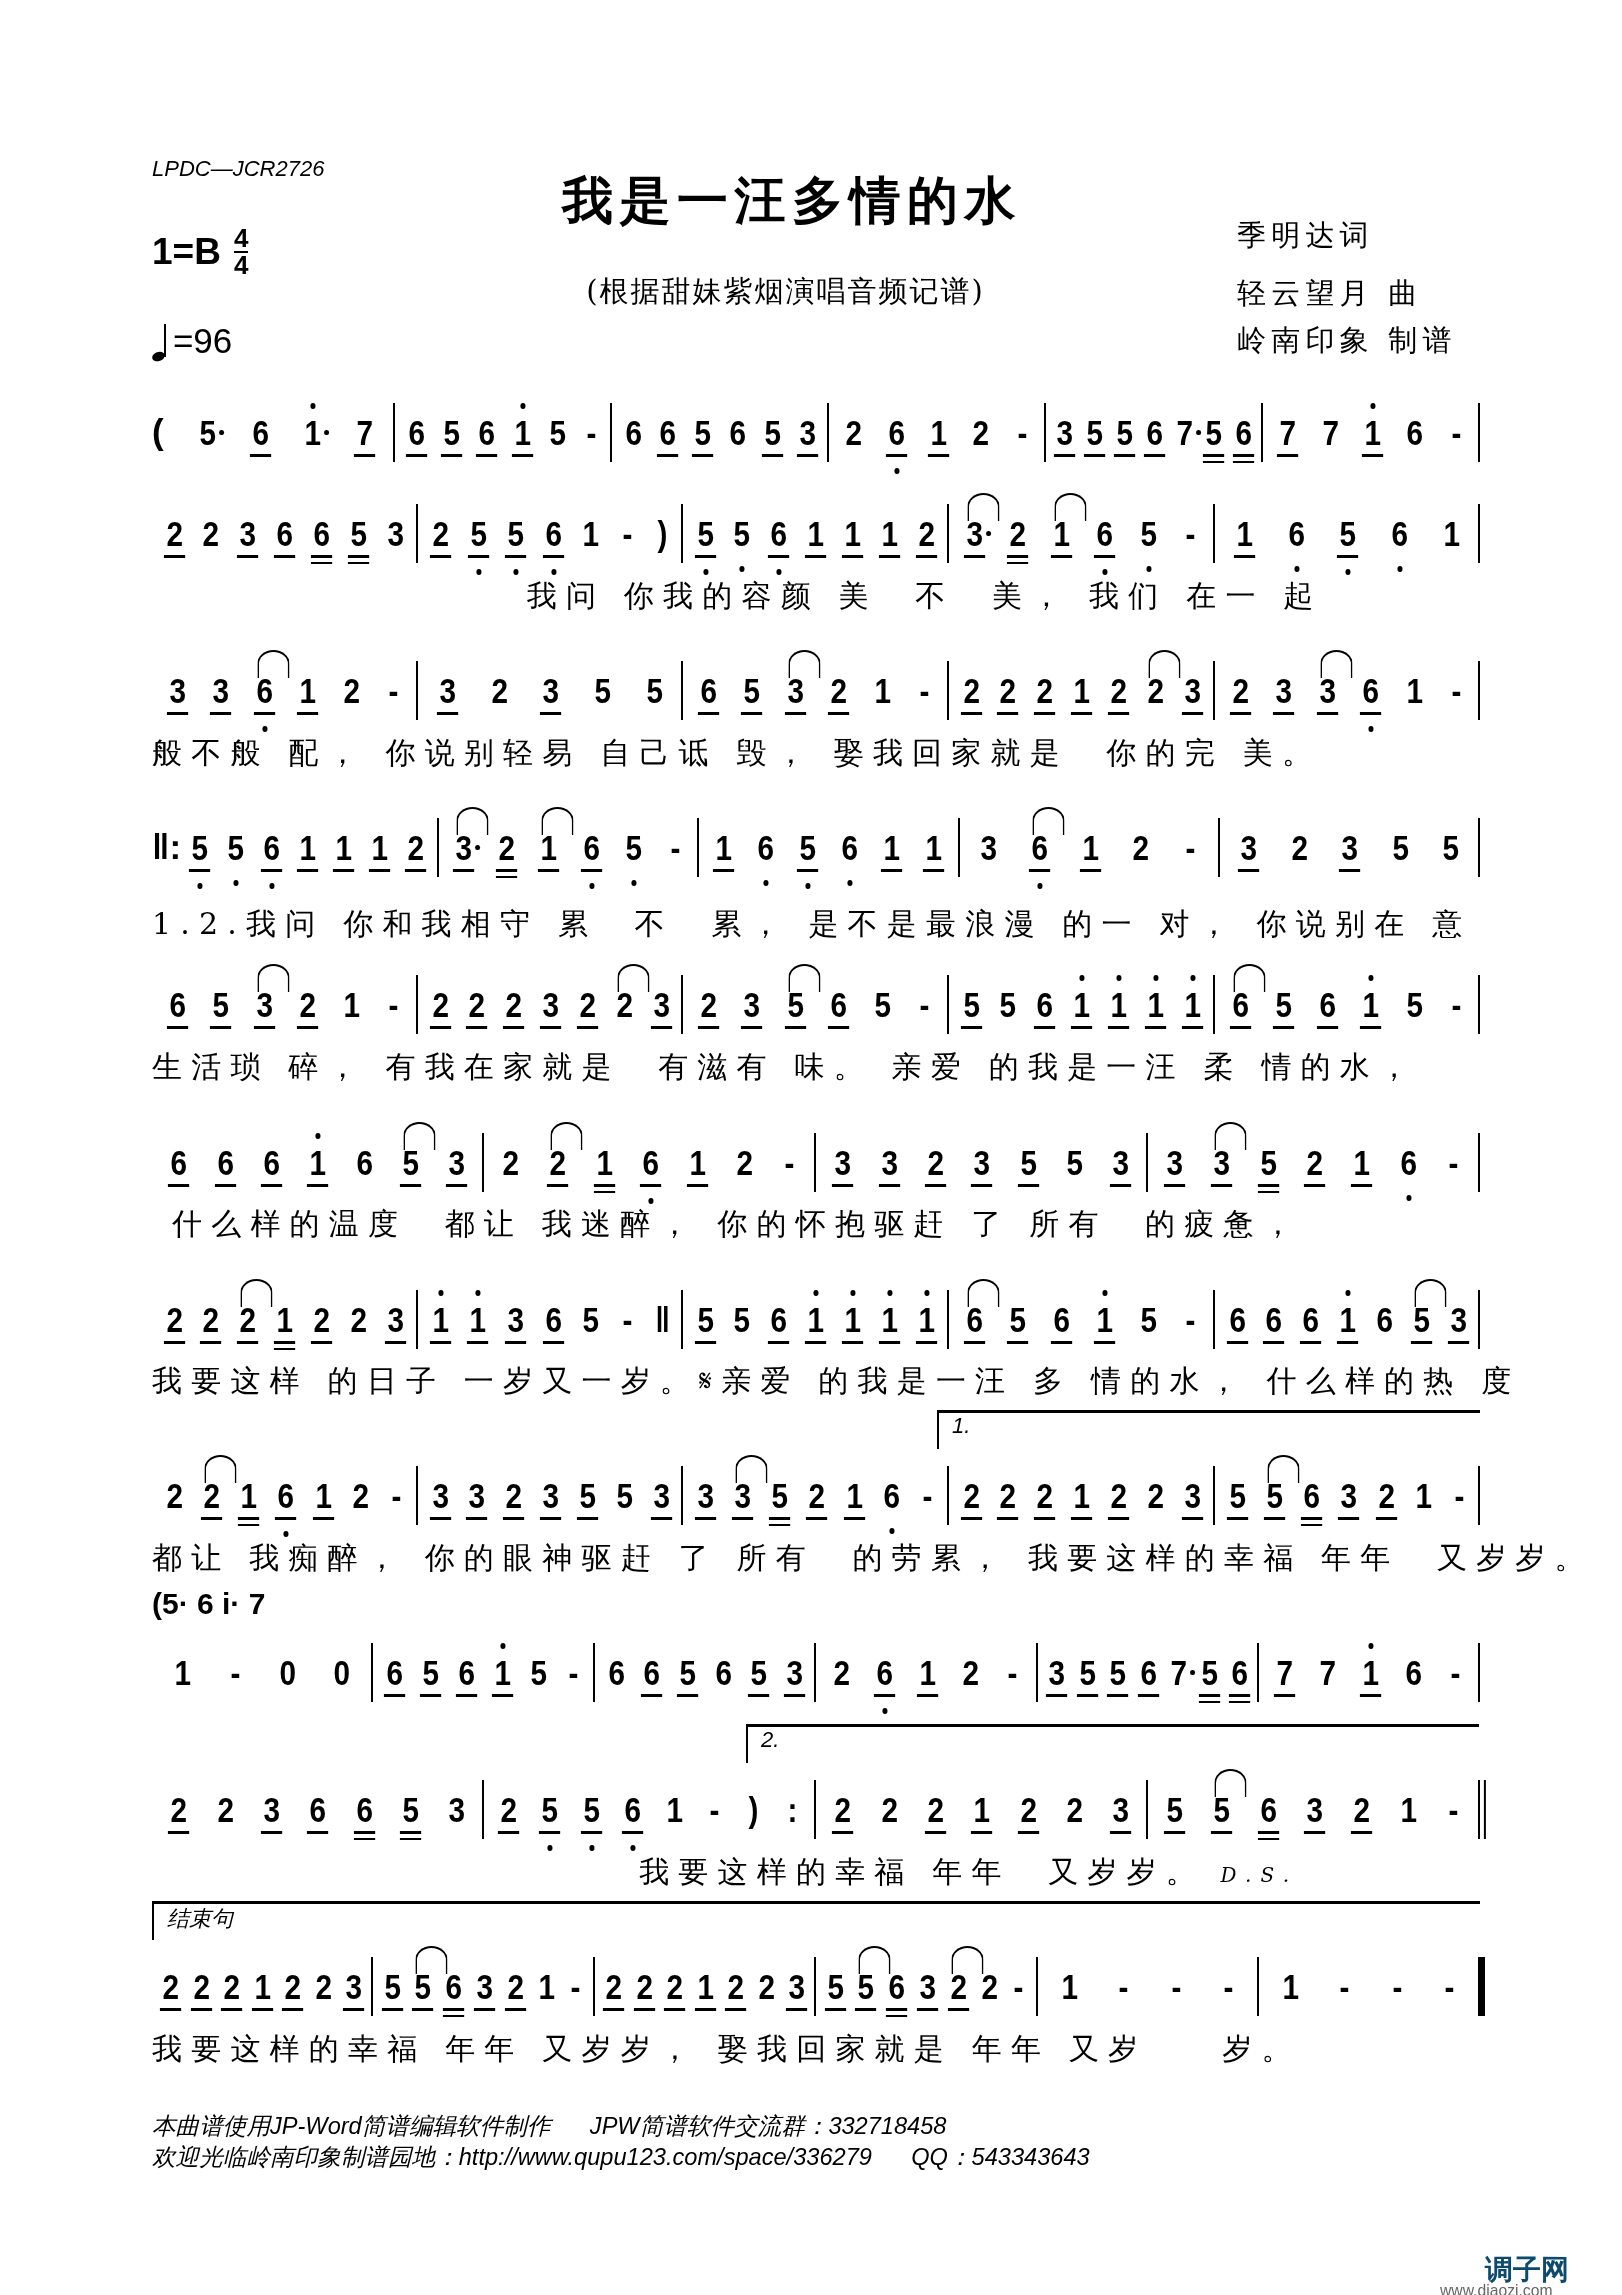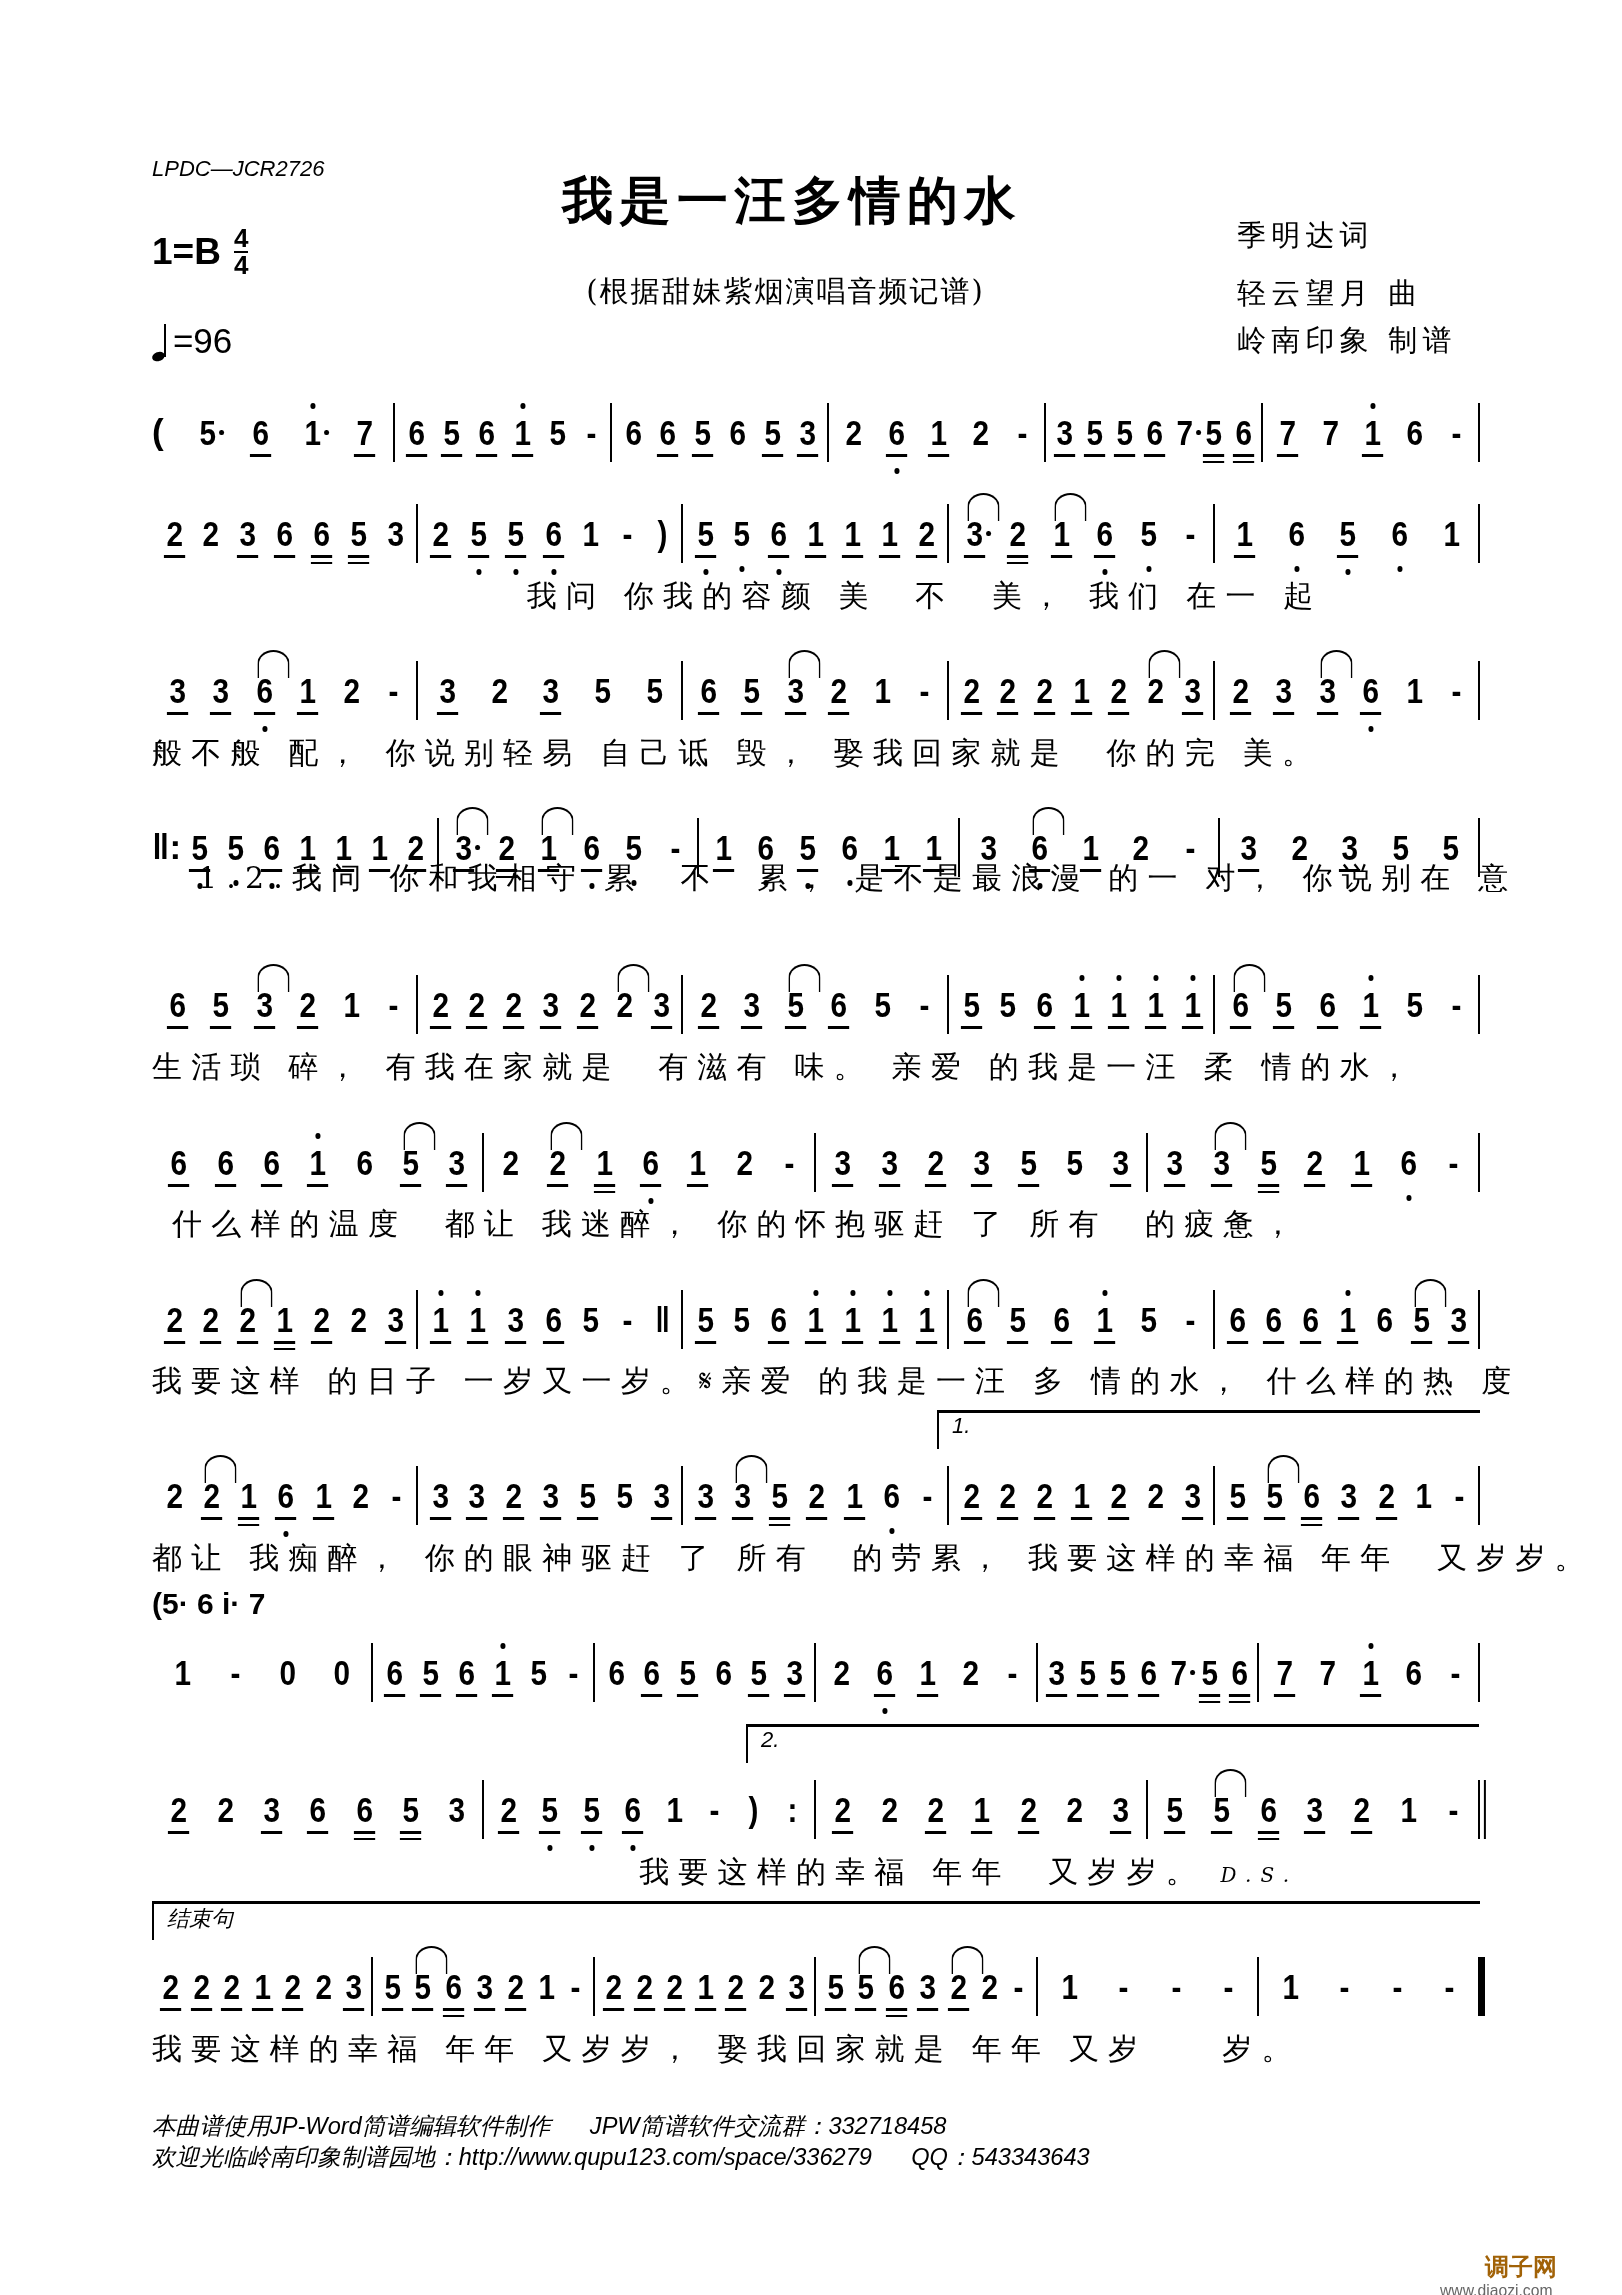--- a/index.html
+++ b/index.html
@@ -27,21 +27,21 @@
   .n .dn{position:absolute;left:50%;bottom:-19.6px;width:5.9px;height:5.9px;margin-left:-2.6px;border-radius:50%;background:#000;}
   .n.u1 .dn{bottom:-22px;}
   .n .ul{position:absolute;left:-2.6px;right:-2.6px;bottom:-5.2px;height:2.6px;background:#000;}
   .n .ul2{position:absolute;left:-2.6px;right:-2.6px;bottom:-11.8px;height:2.6px;background:#000;}
   .n .aug{position:absolute;right:-9.2px;top:17px;width:5.2px;height:5.2px;border-radius:50%;background:#000;}
   .n .arc{position:absolute;left:1.3px;top:-21px;width:34px;height:26px;border:2px solid #000;border-bottom:none;border-radius:50% 50% 0 0;}
   .sym{font-size:35px;font-weight:bold;line-height:39px;}
   .lyr{position:absolute;left:152px;width:1328px;font-family:"DejaVu Serif",serif;font-size:30px;letter-spacing:9.2px;white-space:pre;}
   .volta{position:absolute;border-top:3.3px solid #000;border-left:2px solid #000;height:39px;font-style:italic;font-size:22px;padding-left:13px;box-sizing:border-box;}
   .foot{left:152px;font-size:23.6px;font-style:italic;}
-  #wm{left:1485px;top:2251px;font-size:24px;color:#a16207;font-weight:bold;font-family:Liberation Serif, serif;}
+  #wm{left:1485px;top:2251px;font-size:28px;color:#0c4a6e;font-weight:bold;font-family:Liberation Serif, serif;}
   #wm2{left:1440px;top:2282px;font-size:15.7px;color:#666;}
   #ds{font-family:"DejaVu Serif",serif;font-style:italic;font-weight:normal;font-size:20px;}
 </style>
 </head>
 <body>
 
 <div class="abs" id="code">LPDC—JCR2726</div>
 <div class="abs" id="title">我是一汪多情的水</div>
 <div class="abs" id="key">
   <span>1=B</span>
@@ -252,21 +252,21 @@
       <div class="bar" style="left: 1066px;"></div>
       <div class="m" style="left: 1068px; width: 260px;">
         <span class="n u1">3<i class="ul"></i></span>
         <span class="n">2</span>
         <span class="n u1">3<i class="ul"></i></span>
         <span class="n">5</span>
         <span class="n">5</span>
       </div>
       <div class="bar" style="left: 1326px;"></div>
     </div>
-    <div class="lyr" style="top: 858px; margin-left: 46px;">1.2.我问 你和我相守 累  不  累， 是不是最浪漫 的一 对， 你说别在 意</div>
+    <div class="lyr" style="top: 904px;">1.2.我问 你和我相守 累  不  累， 是不是最浪漫 的一 对， 你说别在 意</div>
     <div class="row" style="top: 968px;">
       <div class="m" style="left: 0px; width: 266px;">
         <span class="n u1">6<i class="ul"></i></span>
         <span class="n u1">5<i class="ul"></i></span>
         <span class="n u1">3<i class="ul"></i><i class="arc"></i></span>
         <span class="n u1">2<i class="ul"></i></span>
         <span class="n">1</span>
         <span class="n">-</span>
       </div>
       <div class="bar" style="left: 264px;"></div>

